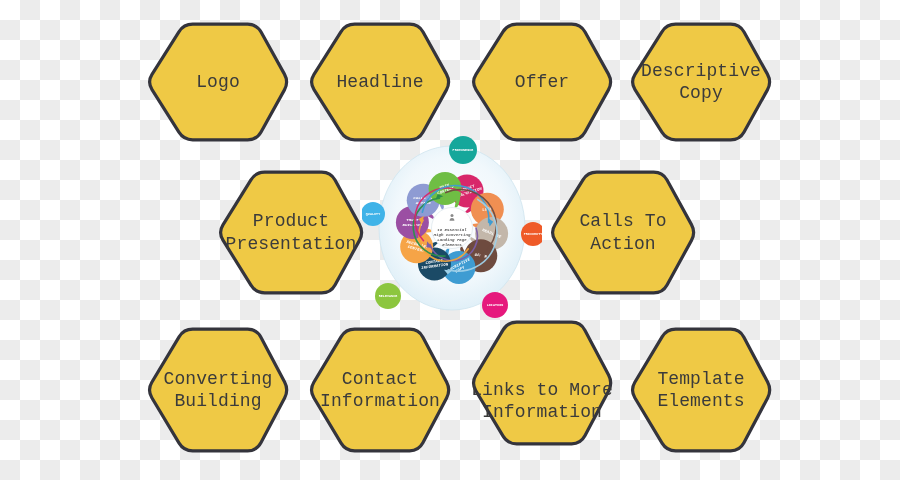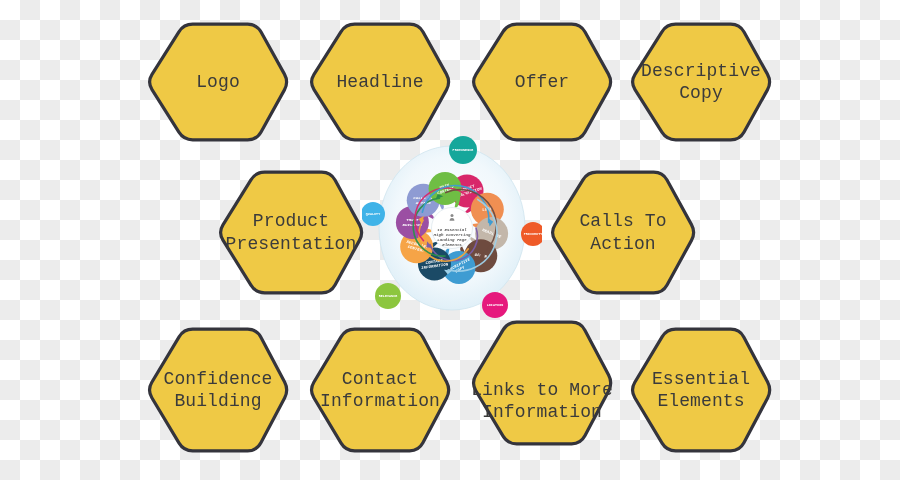--- a/index.html
+++ b/index.html
@@ -90,21 +90,21 @@
         <div class="label" style="color: rgb(59, 59, 59);">
           <span>Calls To</span>
           <span>Action</span>
         </div>
       </div>
       <div class="hex" style="left: 145px; top: 327px; width: 146px; height: 126px;">
         <svg width="146" height="126" viewBox="0 0 146 126">
           <path d="M34.06767196748962,9.916316284291264Q38.7,2.2 47.7,2.2L102.7,2.2Q111.7,2.2 115.90196512738565,10.158862297353494L139.59803487261436,55.04113770264651Q143.8,63 139.59803487261436,70.95886229735349L115.90196512738565,115.8411377026465Q111.7,123.8 102.7,123.8L47.7,123.8Q38.7,123.8 34.06767196748962,116.08368371570873L6.832328032510381,70.71631628429127Q2.2,63 6.832328032510381,55.28368371570873Z" fill="#EFC945" stroke="#34343C" stroke-width="3.2" stroke-linejoin="round"></path>
         </svg>
         <div class="label" style="color: rgb(59, 59, 59);">
-          <span>Confidence</span>
+          <span>Converting</span>
           <span>Building</span>
         </div>
       </div>
       <div class="hex" style="left: 307px; top: 327px; width: 146px; height: 126px;">
         <svg width="146" height="126" viewBox="0 0 146 126">
           <path d="M34.06767196748962,9.916316284291264Q38.7,2.2 47.7,2.2L102.7,2.2Q111.7,2.2 115.90196512738565,10.158862297353494L139.59803487261436,55.04113770264651Q143.8,63 139.59803487261436,70.95886229735349L115.90196512738565,115.8411377026465Q111.7,123.8 102.7,123.8L47.7,123.8Q38.7,123.8 34.06767196748962,116.08368371570873L6.832328032510381,70.71631628429127Q2.2,63 6.832328032510381,55.28368371570873Z" fill="#EFC945" stroke="#34343C" stroke-width="3.2" stroke-linejoin="round"></path>
         </svg>
         <div class="label" style="color: rgb(59, 59, 59);">
           <span>Contact</span>
           <span>Information</span>
@@ -117,21 +117,21 @@
         <div class="label" style="color: rgb(59, 59, 59);">
           <span>Links to More</span>
           <span>Information</span>
         </div>
       </div>
       <div class="hex" style="left: 628px; top: 327px; width: 146px; height: 126px;">
         <svg width="146" height="126" viewBox="0 0 146 126">
           <path d="M34.06767196748962,9.916316284291264Q38.7,2.2 47.7,2.2L102.7,2.2Q111.7,2.2 115.90196512738565,10.158862297353494L139.59803487261436,55.04113770264651Q143.8,63 139.59803487261436,70.95886229735349L115.90196512738565,115.8411377026465Q111.7,123.8 102.7,123.8L47.7,123.8Q38.7,123.8 34.06767196748962,116.08368371570873L6.832328032510381,70.71631628429127Q2.2,63 6.832328032510381,55.28368371570873Z" fill="#EFC945" stroke="#34343C" stroke-width="3.2" stroke-linejoin="round"></path>
         </svg>
         <div class="label" style="color: rgb(59, 59, 59);">
-          <span>Essential</span>
+          <span>Template</span>
           <span>Elements</span>
         </div>
       </div>
     </div>
 
   <div id="wheel">
     <svg viewBox="0 0 180 188" width="180" height="188" aria-hidden="true">
       <defs>
         <radialGradient id="discg" cx="50%" cy="45%" r="62%">
           <stop offset="0%" stop-color="#ffffff"></stop>

